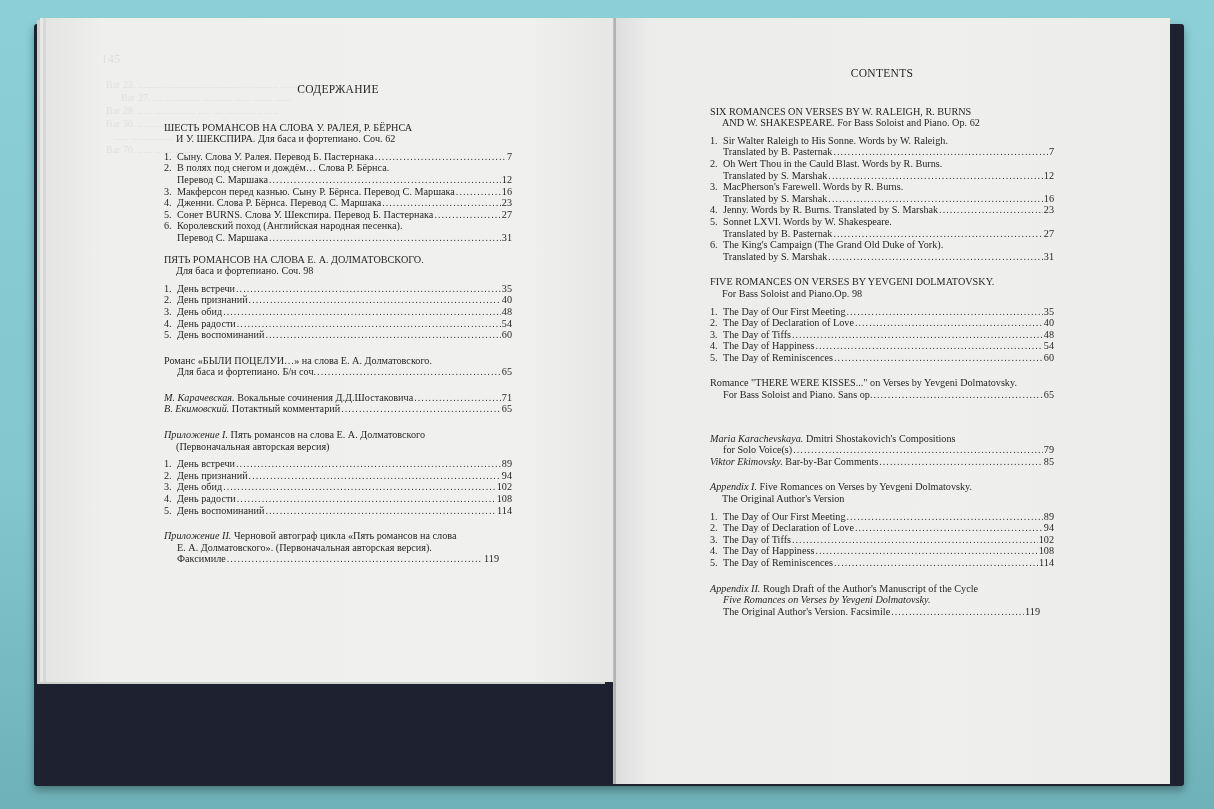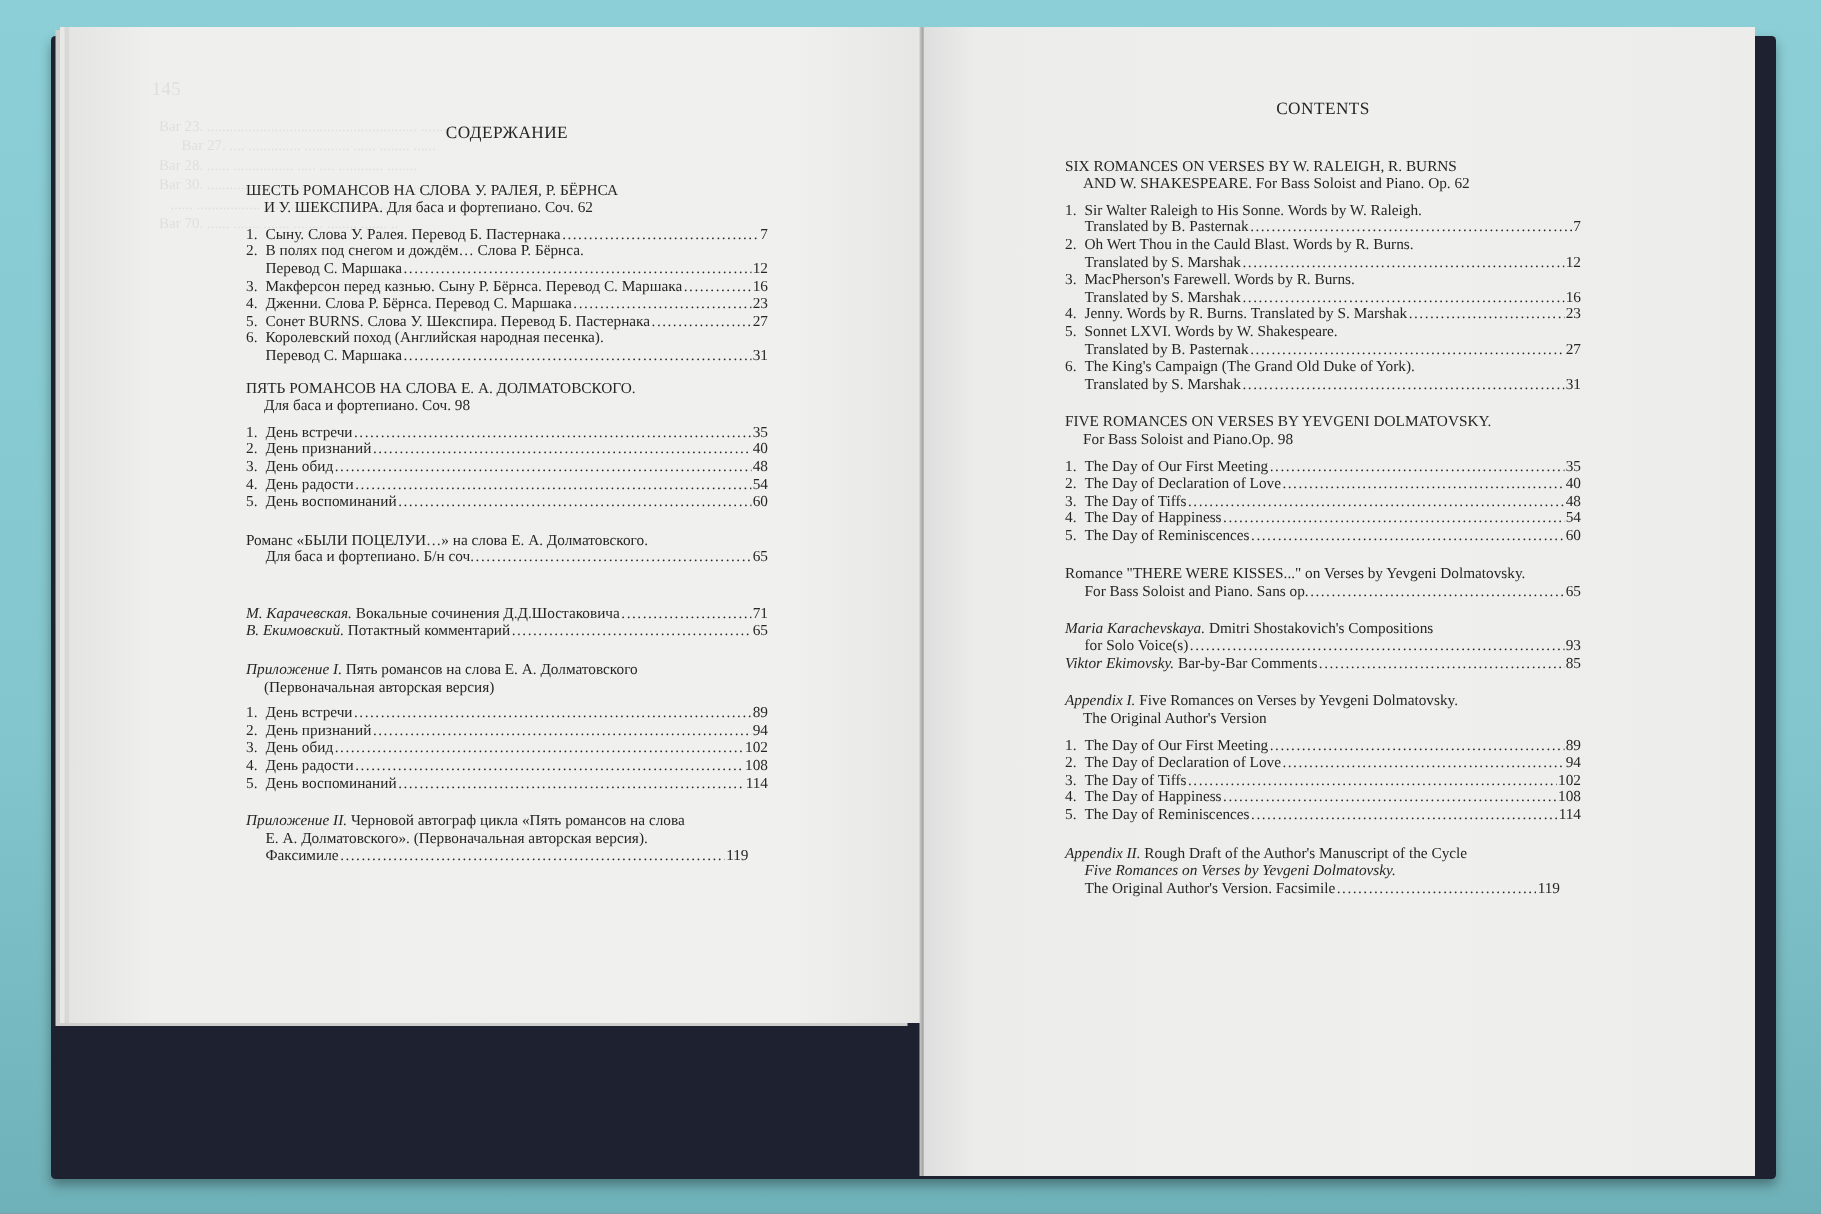--- a/index.html
+++ b/index.html
@@ -191,21 +191,21 @@
     <div>Романс «БЫЛИ ПОЦЕЛУИ…» на слова Е. А. Долматовского.</div>
     <div class="row cont">
         <span class="txt">
           <span class="t">Для баса и фортепиано. Б/н соч.</span>
           <span class="dots"></span>
         </span>
         <span class="pg">65</span>
       </div>
   </div>
 
-  <div class="sec" style="margin-top:26px">
+  <div class="sec" style="margin-top:14px">
     <div class="row">
         <span class="txt">
           <span class="t"><span class="it">М. Карачевская.</span> <span>Вокальные сочинения Д.Д.Шостаковича</span></span>
           <span class="dots"></span>
         </span>
         <span class="pg">71</span>
       </div>
     <div class="row">
         <span class="txt">
           <span class="t"><span class="it">В. Екимовский.</span> <span>Потактный комментарий</span></span>
@@ -409,28 +409,28 @@
     <div>Romance "THERE WERE KISSES..." on Verses by Yevgeni Dolmatovsky.</div>
     <div class="row cont">
         <span class="txt">
           <span class="t">For Bass Soloist and Piano. Sans op.</span>
           <span class="dots"></span>
         </span>
         <span class="pg">65</span>
       </div>
   </div>
 
-  <div class="sec" style="margin-top:13px">
+  <div class="sec" style="margin-top:32px">
     <div><span class="it">Maria Karachevskaya.</span> <span>Dmitri Shostakovich's Compositions</span></div>
     <div class="row cont">
         <span class="txt">
           <span class="t">for Solo Voice(s)</span>
           <span class="dots"></span>
         </span>
-        <span class="pg">93</span>
+        <span class="pg">79</span>
       </div>
     <div class="row">
         <span class="txt">
           <span class="t"><span class="it">Viktor Ekimovsky.</span> <span>Bar-by-Bar Comments</span></span>
           <span class="dots"></span>
         </span>
         <span class="pg">85</span>
       </div>
   </div>
 

